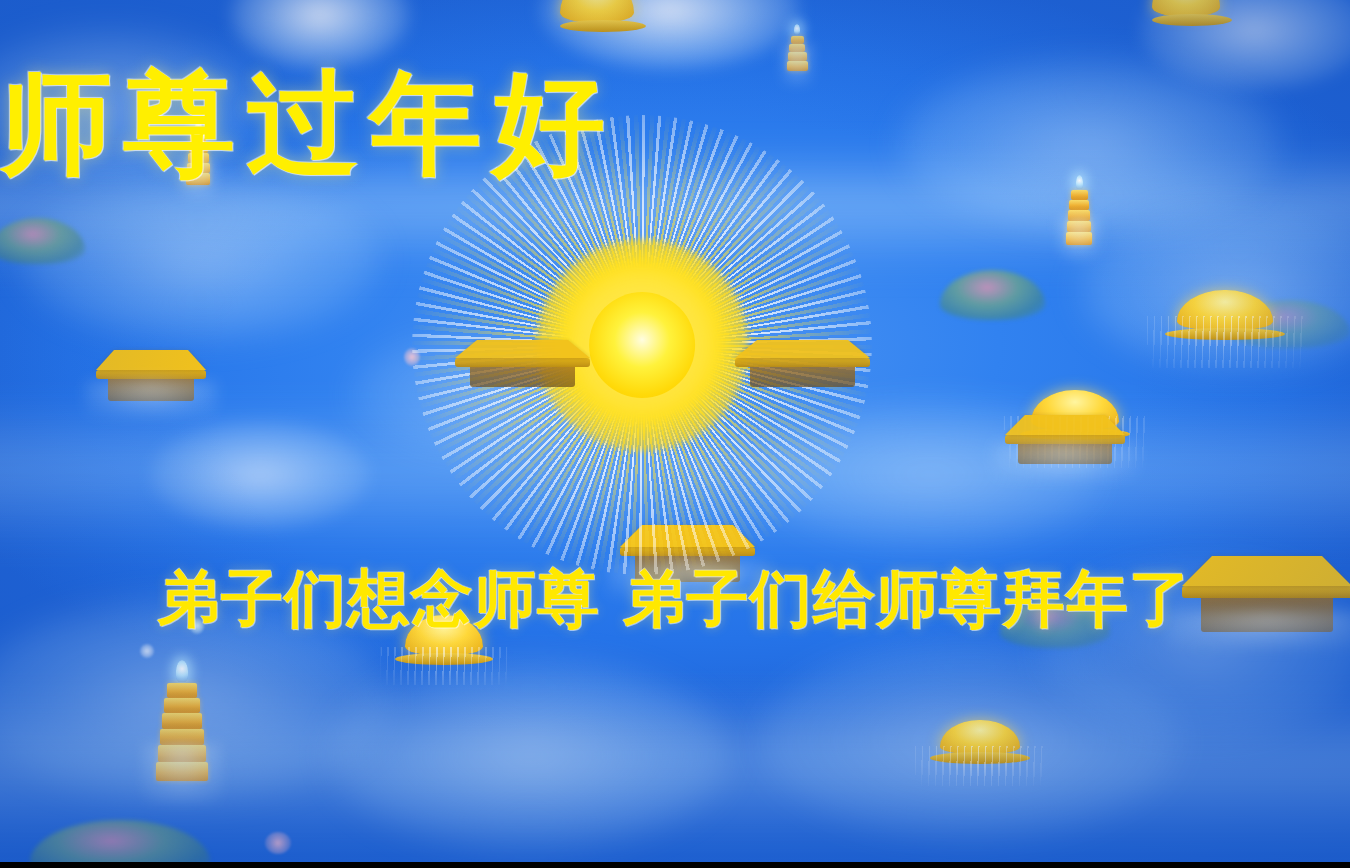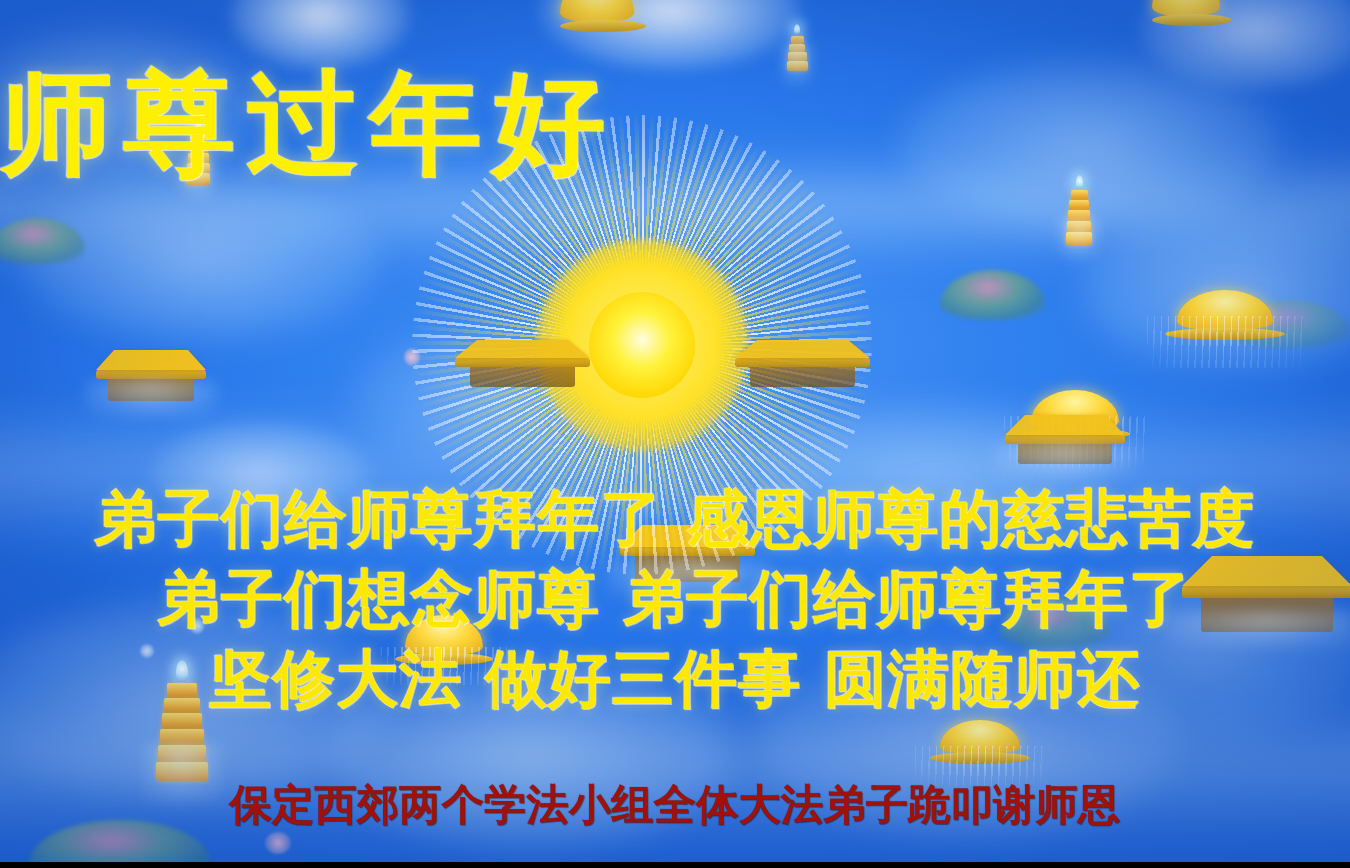--- a/index.html
+++ b/index.html
@@ -438,20 +438,17 @@
   <div class="hall" style="left:735px;top:340px;width:135px;opacity:.95;">
     <div class="roof" style="border-width:0 22px 18px 22px;"></div>
     <div class="eave"></div>
     <div class="body" style="height:20px;"></div>
   </div>
 
   <div class="sky-vignette"></div>
 
   <div class="title-cn" style="top:64px;font-size:112px;line-height:1.05;">师尊过年好</div>
 
-  <div class="verse" style="top:486px;font-size:62px;line-height:1.08;">弟子们给师尊拜年了 感恩师尊的慈悲苦度</div>
   <div class="verse" style="top:566px;font-size:62px;line-height:1.08;">弟子们想念师尊 弟子们给师尊拜年了</div>
-  <div class="verse" style="top:646px;font-size:62px;line-height:1.08;">坚修大法 做好三件事 圆满随师还</div>
-
-  <div class="signature" style="top:782px;font-size:42px;line-height:1.1;">保定西郊两个学法小组全体大法弟子跪叩谢师恩</div>
+
 
   <div class="bottom-bar"></div>
 </div>
 
 </body></html>

